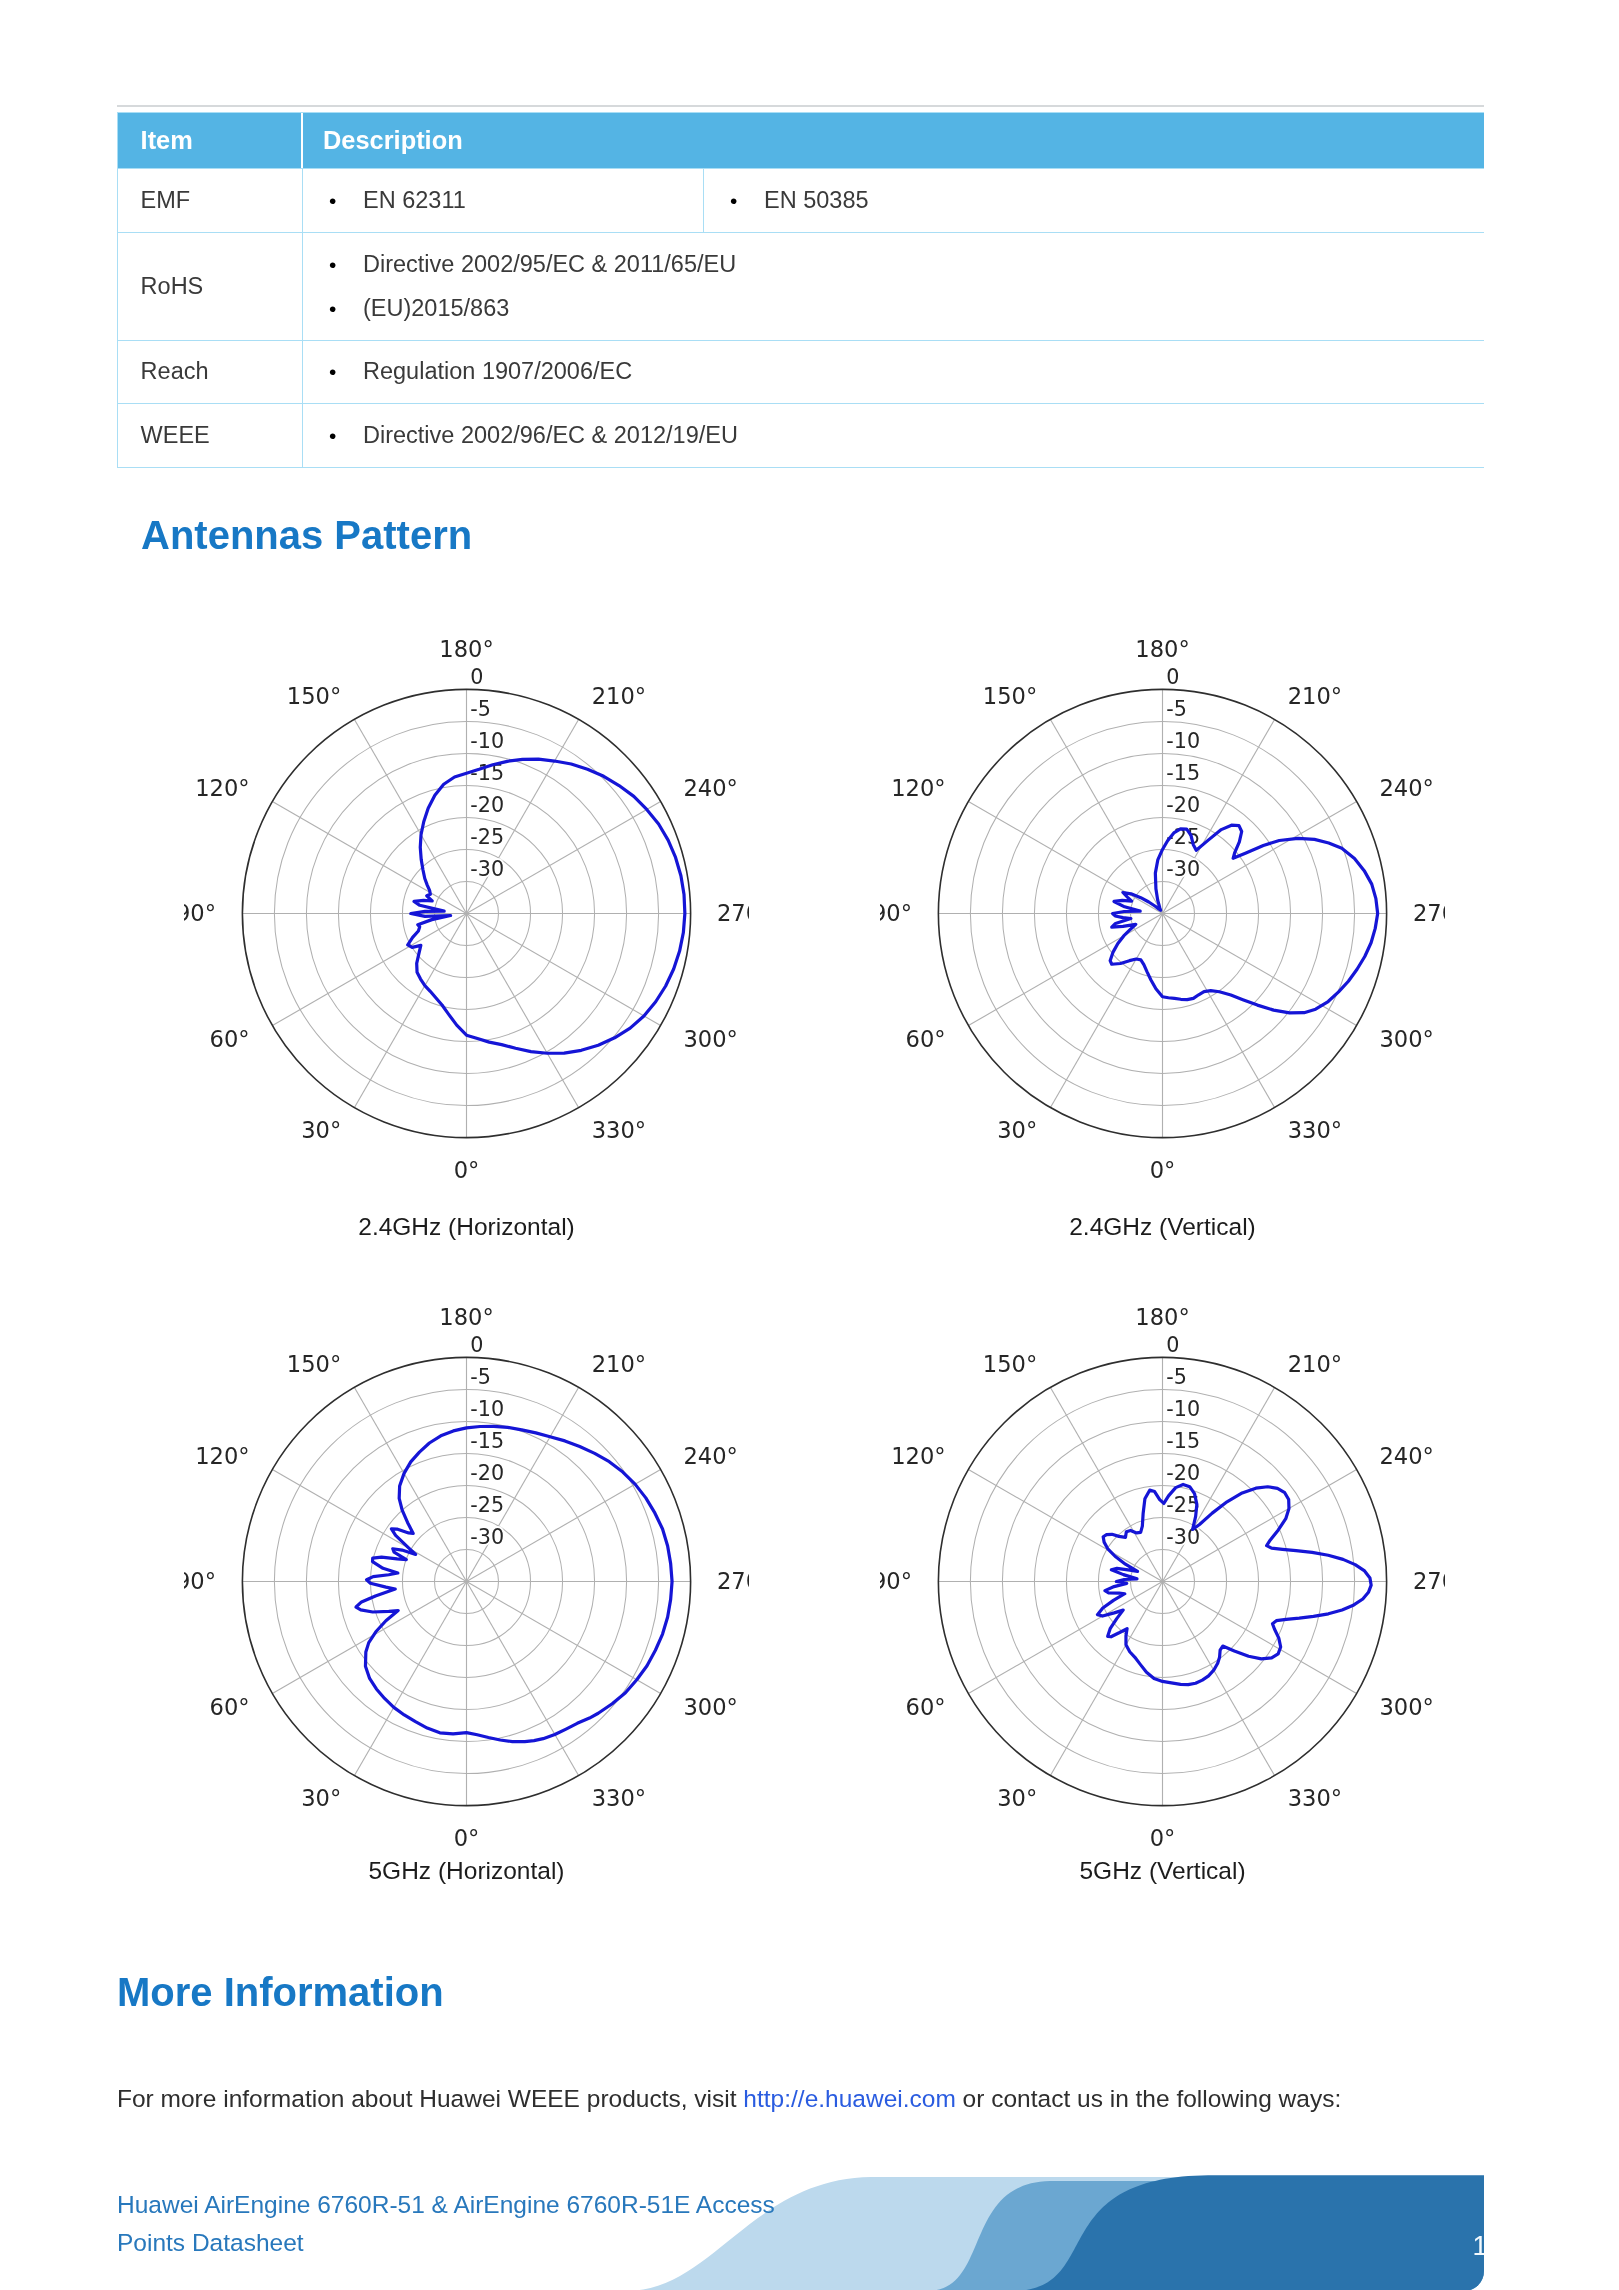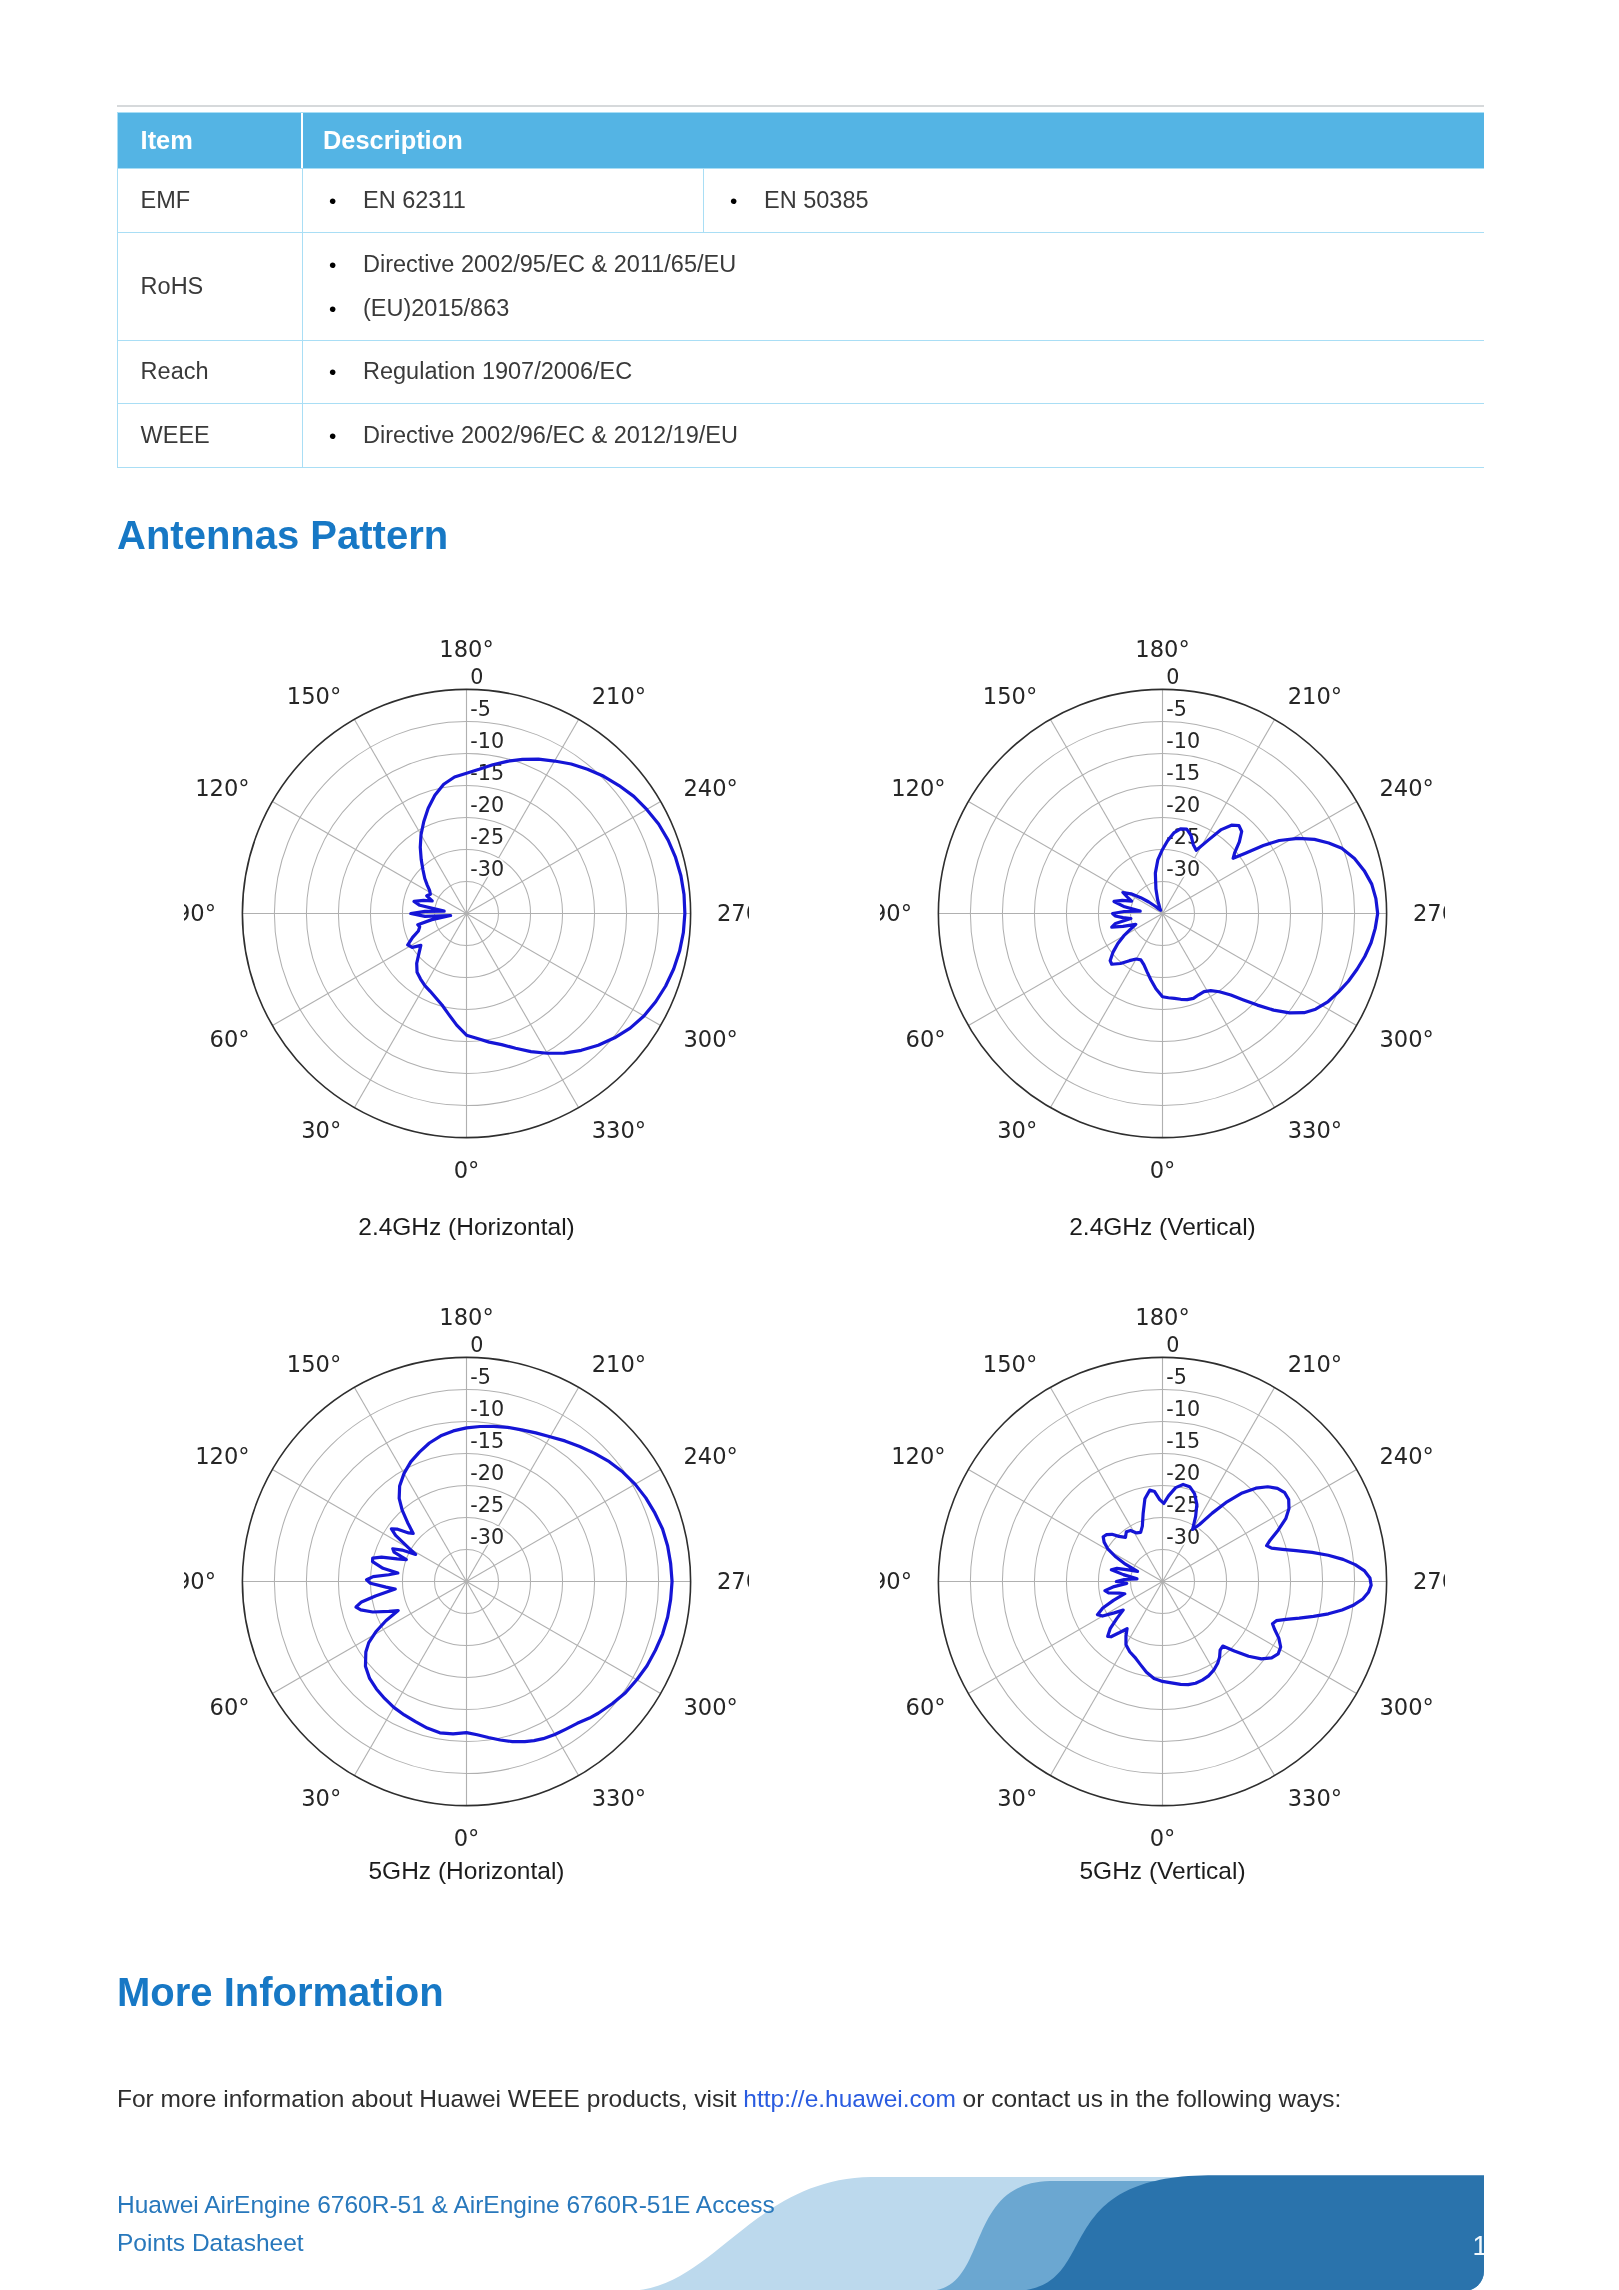--- a/index.html
+++ b/index.html
@@ -15,21 +15,21 @@
   .t-row .c-item{width:185px;padding:13px 0 13px 22.6px;box-sizing:border-box;border-right:1.9px solid #a9def5;display:flex;align-items:center;}
   .t-row .c-desc{flex:1;display:flex;}
   .desc-col{display:flex;flex-direction:column;justify-content:center;padding:9.4px 0;}
   .desc-col.first{width:400px;box-sizing:border-box;}
   .desc-col.second{flex:1;border-left:1.9px solid #a9def5;padding-left:0;}
   .bullet-line{display:flex;align-items:baseline;padding:8.5px 0 8.5px 26px;}
   .bullet-marker{width:34px;flex:0 0 34px;font-size:21px;color:#000;}
   .bullet-text{color:#3a3a3a;}
   
   .section-title{position:absolute;left:117px;font-size:40px;font-weight:bold;color:#1778c5;letter-spacing:0px;}
-  #antennas-title{top:513px;}
+  #antennas-title{top:513px;margin-left:24px;}
   #moreinfo-title{top:1970px;}
   
   .chart-cell{position:absolute;width:565px;height:565px;}
   .chart-cell svg{display:block;}
   .chart-caption{position:absolute;width:565px;text-align:center;font-size:24.5px;color:#1c1c1c;}
   
   .info-par{position:absolute;left:117px;top:2060px;width:1365px;font-size:24.5px;color:#2e2e2e;}
   .info-par a{color:#2a5ce0;text-decoration:none;}
   
   .footer-waves{position:absolute;left:0;top:2147px;width:1620px;height:144px;}

